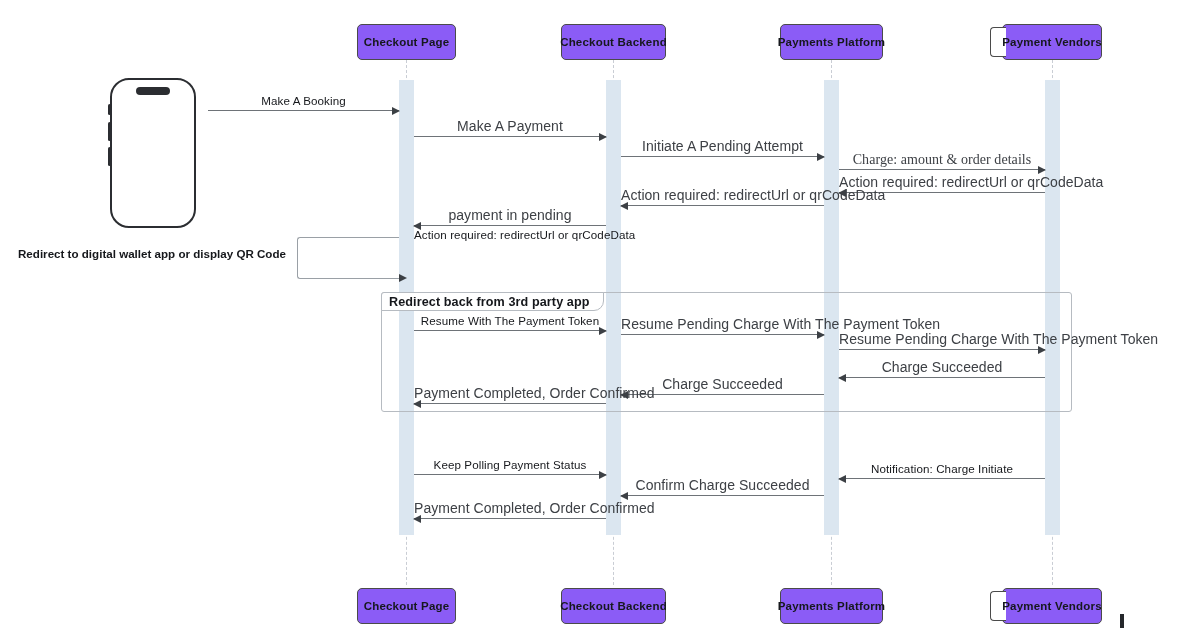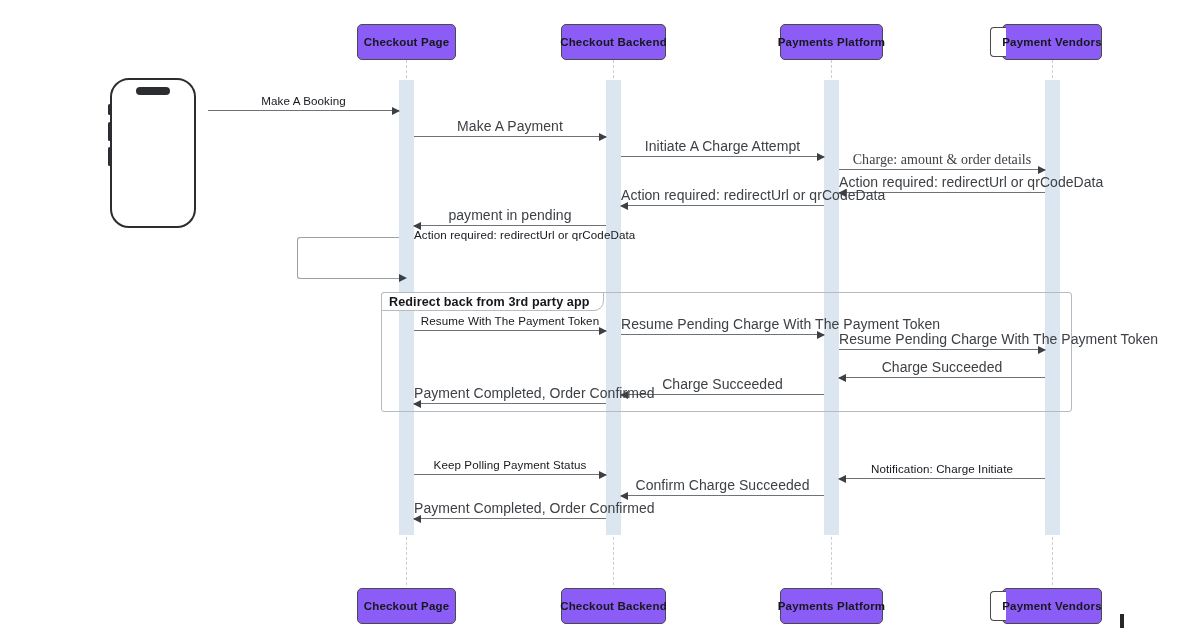--- a/index.html
+++ b/index.html
@@ -212,21 +212,21 @@
     <span class="label big above">Make A Booking</span>
     <span class="head"></span>
   </div>
 
   <div class="msg to-right" style="left:414px;top:136px;width:192px;">
     <span class="label small above">Make A Payment</span>
     <span class="head"></span>
   </div>
 
   <div class="msg to-right" style="left:621px;top:156px;width:203px;">
-    <span class="label small above">Initiate A Charge Attempt</span>
+    <span class="label small above">Initiate A Pending Attempt</span>
     <span class="head"></span>
   </div>
 
   <div class="msg to-right" style="left:839px;top:169px;width:206px;font-family:Liberation Serif, serif;">
     <span class="label small above">Charge: amount &amp; order details</span>
     <span class="head"></span>
   </div>
 
   <div class="msg to-left" style="left:839px;top:192px;width:206px;">
     <span class="label small above">Action required: redirectUrl or qrCodeData</span>
@@ -240,20 +240,21 @@
 
   <div class="msg to-left" style="left:414px;top:225px;width:192px;">
     <span class="label small above">payment in pending</span>
     <span class="label big below">Action required: redirectUrl or qrCodeData</span>
     <span class="head"></span>
   </div>
 
   <div class="selfloop" style="left:297px;top:237px;width:102px;height:42px;">
     <span class="head"></span>
   </div>
+  <div class="note-text" style="left:18px;top:247px;">Redirect  to digital wallet app or display QR Code</div>
 
   <div class="fragment" style="left:381px;top:292px;width:691px;height:120px;padding-left:22px;">
     <div class="tab">
       <span>Redirect back from 3rd party app</span>
     </div>
   </div>
 
   <div class="msg to-right" style="left:414px;top:330px;width:192px;">
     <span class="label big above">Resume With The Payment Token</span>
     <span class="head"></span>

